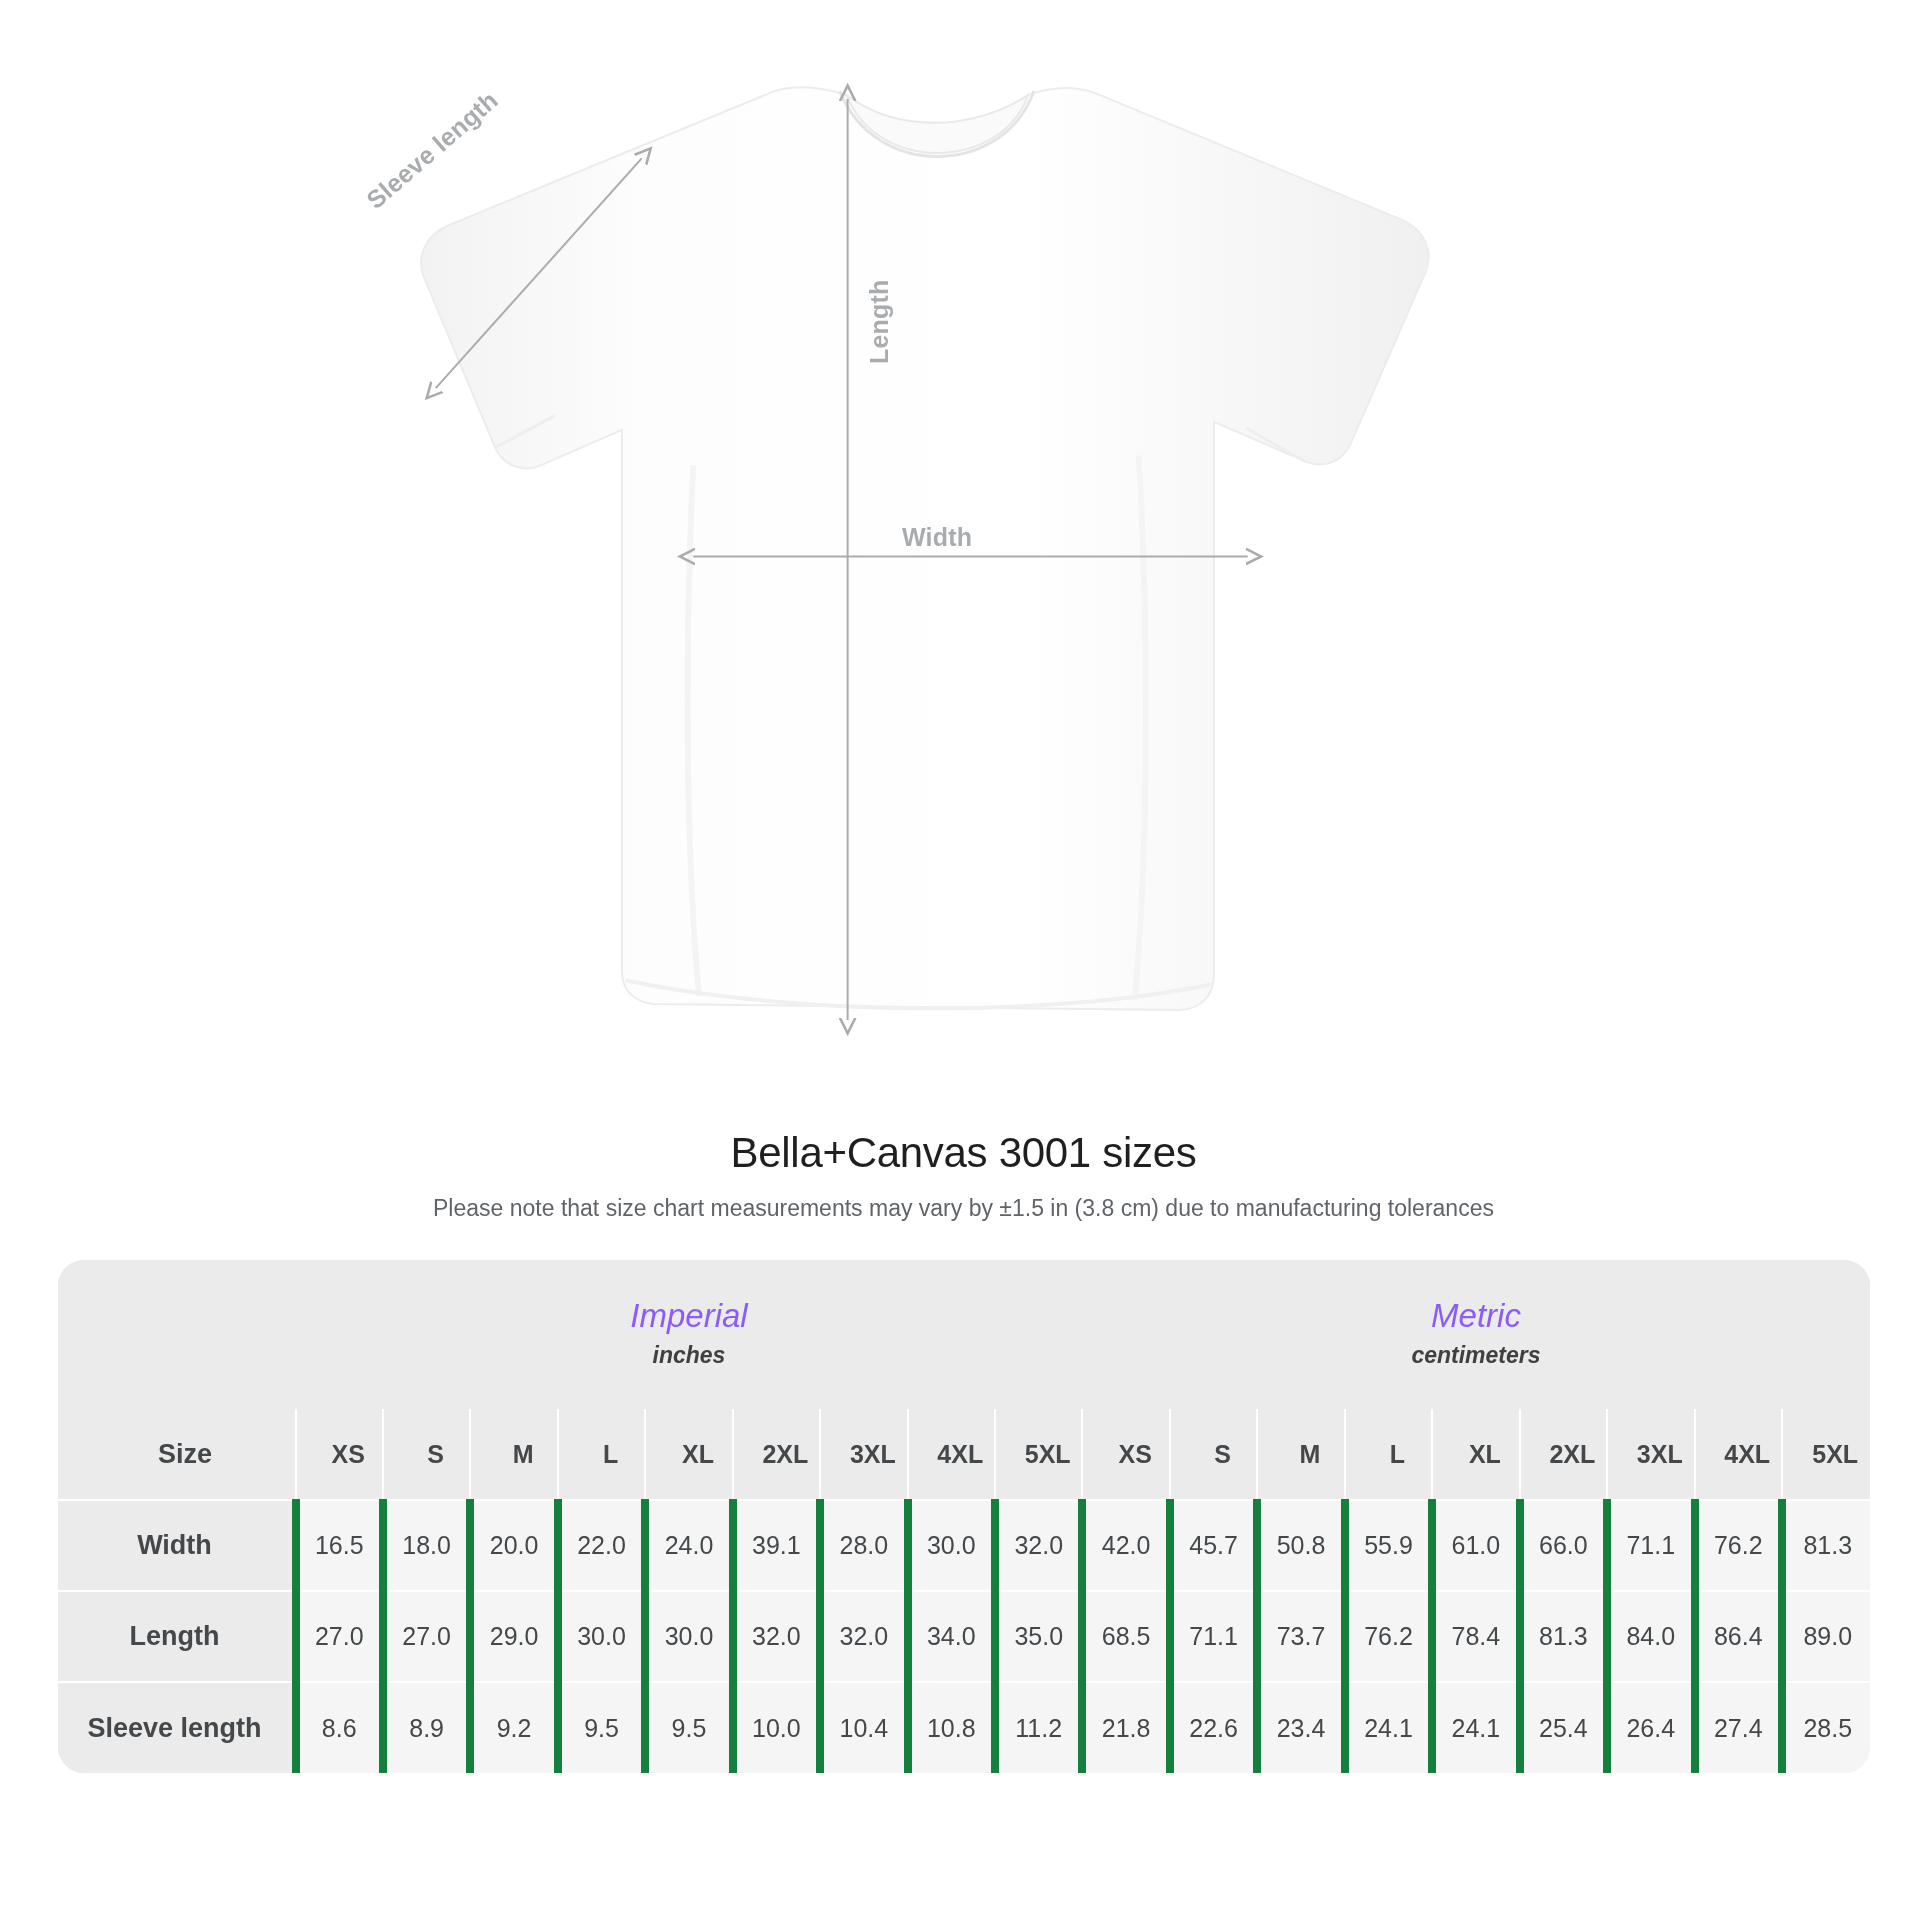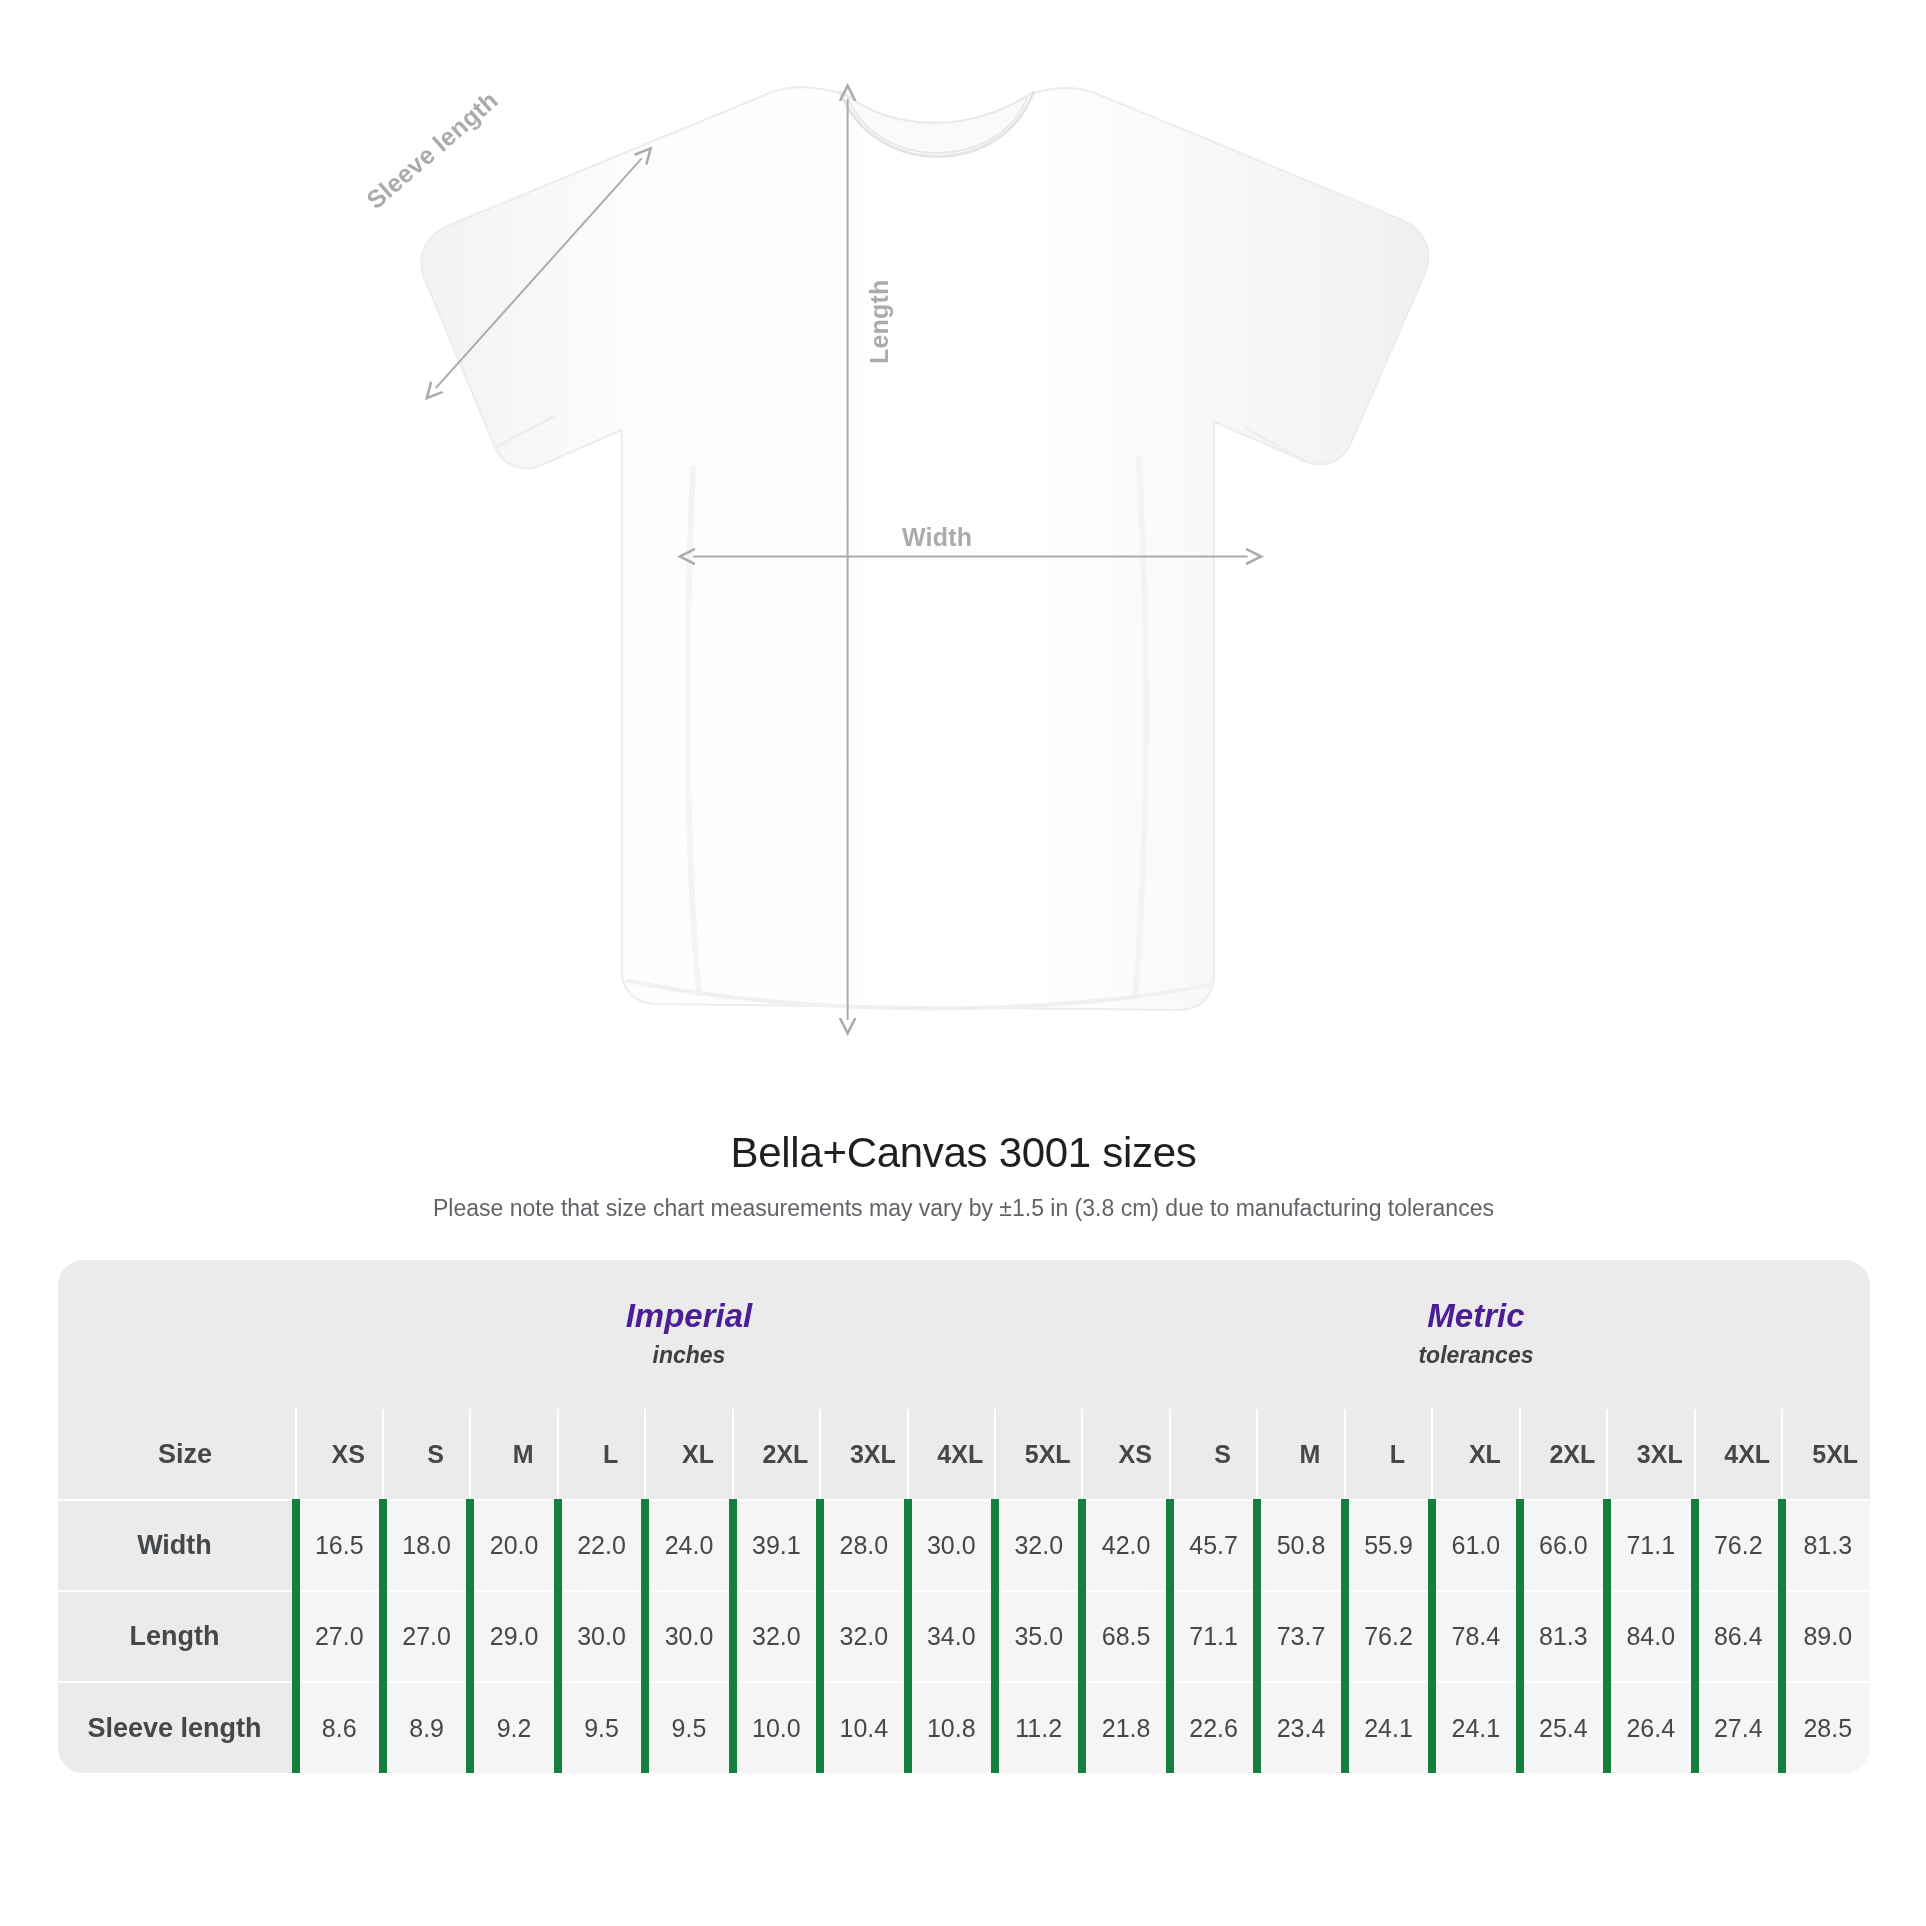--- a/index.html
+++ b/index.html
@@ -95,22 +95,22 @@
   }
   
   .unit-row td {
     height: 149px;
     background: #ebebeb;
     border: none;
   }
   .unit-name {
     font-size: 33px;
     font-style: italic;
-    font-weight: bold;
-    color: #4c1d95;
+    font-weight: normal;
+    color: #8b5cf6;
     line-height: 1.25;
   }
   .unit-sub {
     font-size: 23px;
     font-style: italic;
     color: #404040;
     line-height: 1.6;
     font-weight: bold;
   }
 
@@ -241,21 +241,21 @@
         </colgroup>
       <tbody>
         <tr class="unit-row">
           <td></td>
           <td id="unit-imperial" colspan="9">
             <div class="unit-name">Imperial</div>
             <div class="unit-sub">inches</div>
           </td>
           <td id="unit-metric" colspan="9">
             <div class="unit-name">Metric</div>
-            <div class="unit-sub">tolerances</div>
+            <div class="unit-sub">centimeters</div>
           </td>
         </tr>
         <tr class="hdr-row" id="column-header-row">
           <th class="rowlabel">Size</th>
         <th>XS</th>
             <th>S</th>
             <th>M</th>
             <th>L</th>
             <th>XL</th>
             <th>2XL</th>

